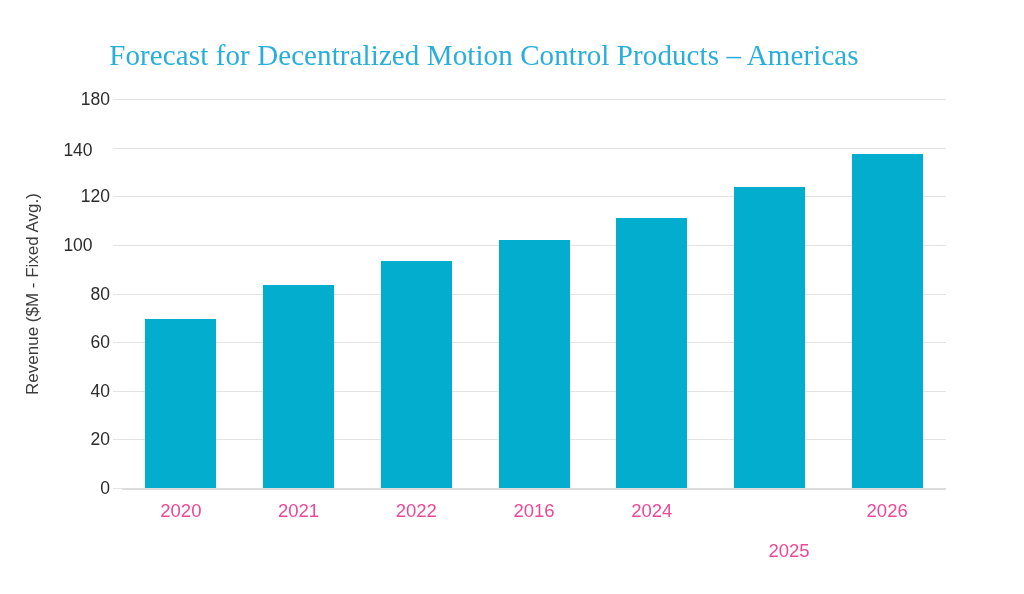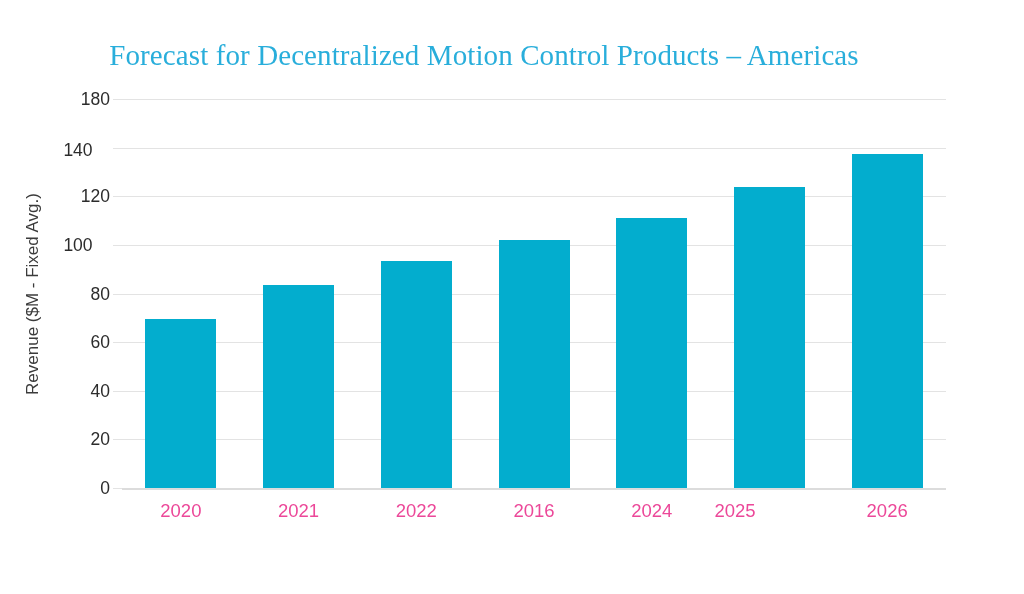--- a/index.html
+++ b/index.html
@@ -185,17 +185,17 @@
         <div class="bar" title="2026: 137.5" style="left: 729.643px; width: 71px; height: 334.297px; background: rgb(3, 173, 206);"></div>
       </div>
   </div>
 
   <div id="xticks">
       <div class="xtick-item" style="left: 58.8571px;">2020</div>
       <div class="xtick-item" style="left: 176.571px; text-align: center;">2021</div>
       <div class="xtick-item" style="left: 294.286px;">2022</div>
       <div class="xtick-item" style="left: 412px;">2016</div>
       <div class="xtick-item" style="left: 529.714px;">2024</div>
-      <div class="xtick-item" style="left: 613px;">2025</div>
+      <div class="xtick-item" style="left: 667px; margin-top: 40px;">2025</div>
       <div class="xtick-item" style="left: 765.143px;">2026</div>
     </div>
 
 </div>
 
 </body></html>

